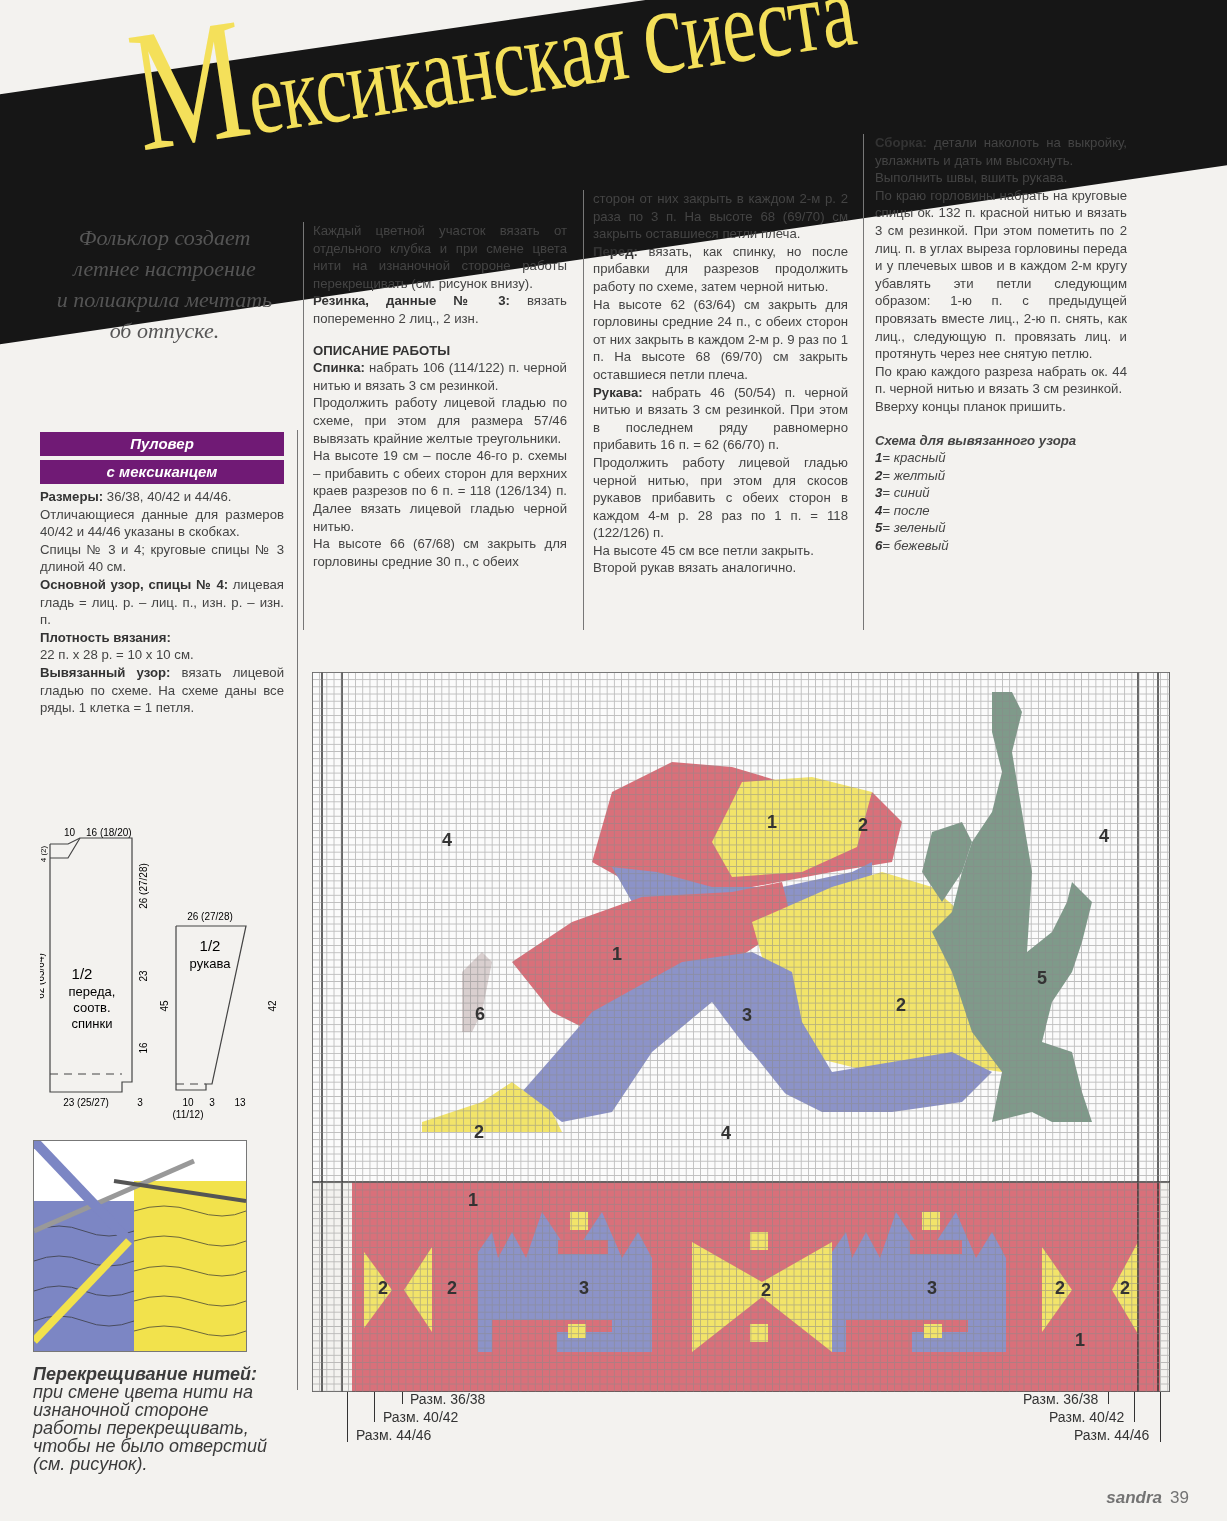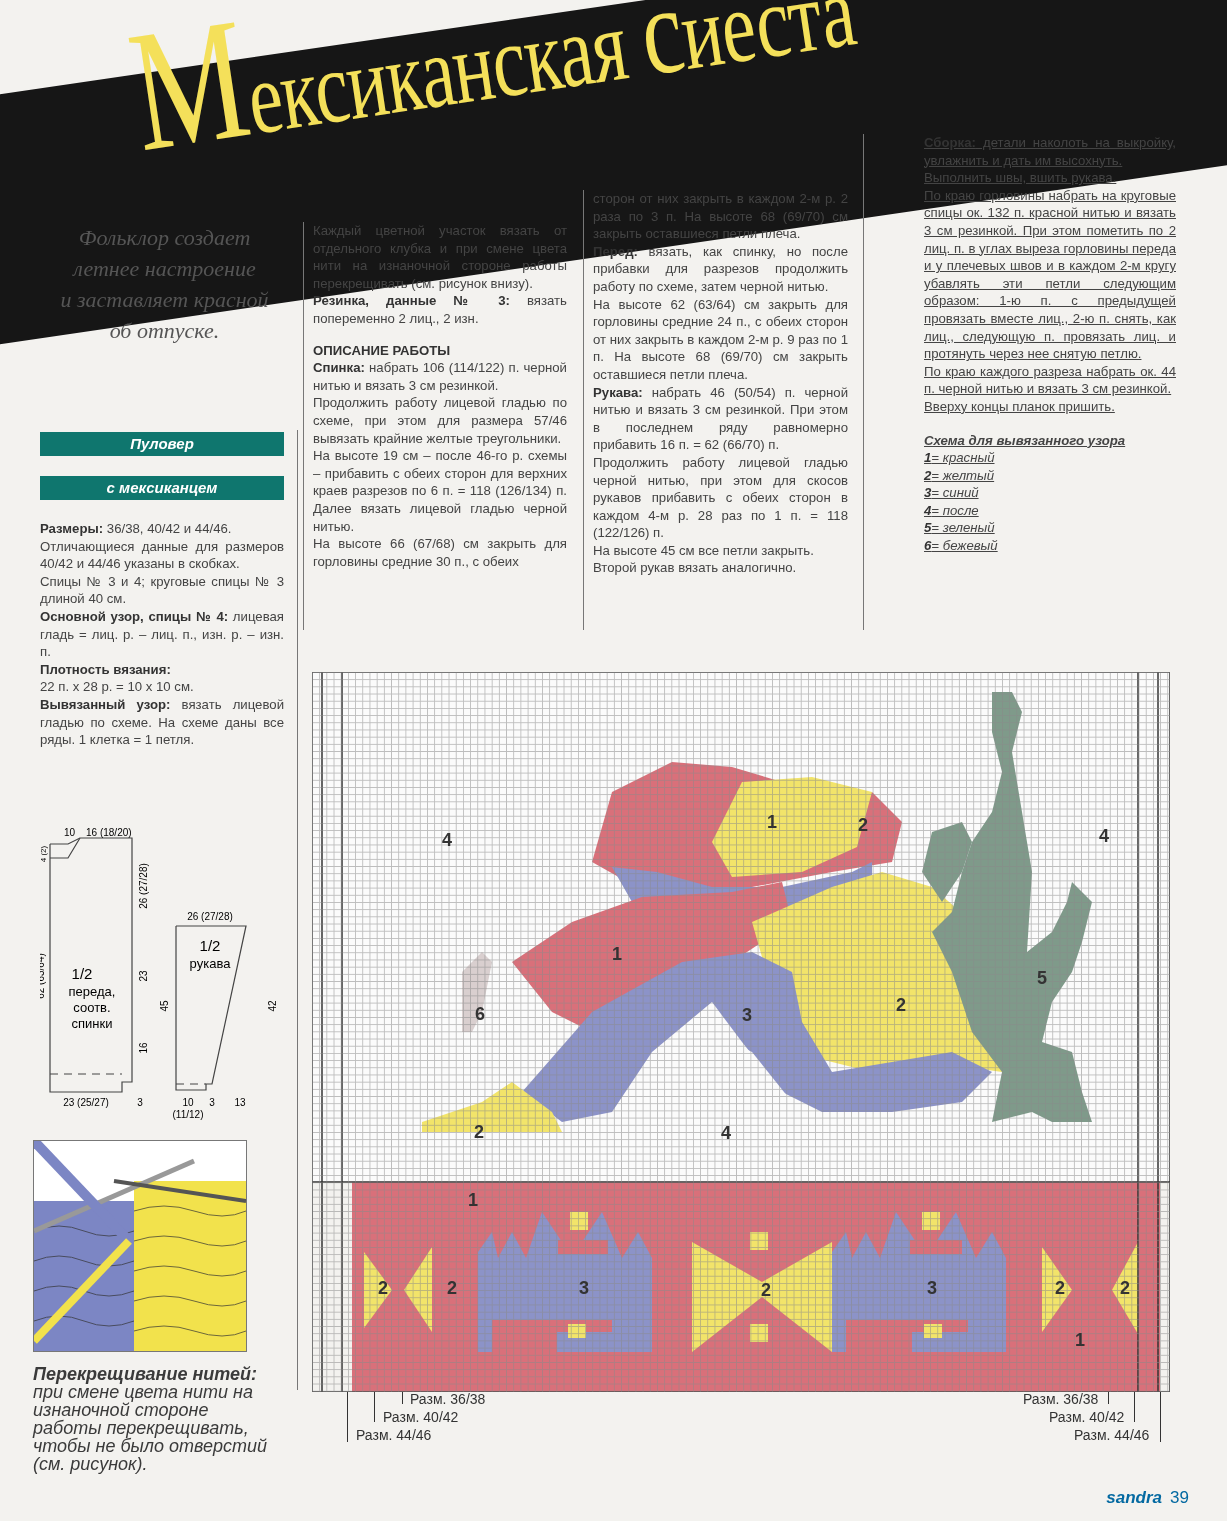--- a/index.html
+++ b/index.html
@@ -6,46 +6,46 @@
   body{width:1227px;height:1521px;position:relative;overflow:hidden;background:#f3f2ef;font-family:"Liberation Sans",sans-serif;color:#3a3a3a;}
   .banner{position:absolute;left:-40px;top:-20px;width:1320px;height:250px;background:#161616;transform:skewY(-8.3deg);transform-origin:0 0;top:100px;}
   .title{position:absolute;left:148px;top:45px;font-family:"Liberation Serif",serif;color:#f4e05a;font-size:76px;transform:rotate(-8.5deg);transform-origin:0 100%;white-space:nowrap;letter-spacing:-1px;transform:rotate(-8.5deg) scaleY(1.35);}
   .title .big{font-size:128px;}
   .title .c{font-size:92px;}
   .tagline{position:absolute;left:42px;top:222px;width:245px;text-align:center;font-family:"Liberation Serif",serif;font-style:italic;font-size:22px;line-height:31px;color:#555;}
   .col{position:absolute;font-size:13.2px;line-height:17.6px;color:#444;text-align:justify;}
   .col p{margin:0;}
   .col b{color:#333;}
   .vline{position:absolute;width:1px;background:#777;}
-  .boxhead{background:#0f766e;color:#fff;font-style:italic;font-weight:bold;font-size:15px;text-align:center;height:24px;line-height:24px;margin-bottom:20px;}
+  .boxhead{background:#701a75;color:#fff;font-style:italic;font-weight:bold;font-size:15px;text-align:center;height:24px;line-height:24px;margin-bottom:4px;}
   .legend p{font-style:italic;}
   .legend .h{font-weight:bold;}
   .diagram{position:absolute;left:40px;top:826px;width:260px;height:300px;font-size:11px;color:#444;}
   .knit{position:absolute;left:33px;top:1140px;width:212px;height:210px;border:1px solid #777;background:#fff;overflow:hidden;}
   .caption{position:absolute;left:33px;top:1365px;width:240px;font-size:18px;line-height:18px;font-style:italic;}
   .chart{position:absolute;left:312px;top:672px;width:858px;height:720px;}
   .grid{position:absolute;inset:0;background-image:linear-gradient(#8a8a8a 1px,transparent 1px),linear-gradient(90deg,#8a8a8a 1px,transparent 1px);background-size:7.2px 7.2px;opacity:.55;pointer-events:none;}
   .num{position:absolute;font-weight:bold;font-size:18px;color:#333;}
   .size-label{position:absolute;font-size:14px;color:#333;}
   .arrow{position:absolute;width:1px;background:#333;}
-  .footer{position:absolute;right:38px;top:1488px;font-size:17px;color:#0369a1;margin-left:12px;}
+  .footer{position:absolute;right:38px;top:1488px;font-size:17px;color:#737373;margin-left:12px;}
   .footer .brand{font-weight:bold;font-style:italic;margin-right:8px;}
 </style>
 </head>
 <body>
 
 <div class="banner"></div>
 <div class="title">
   <span class="big">М</span><span>ексиканская </span><span class="c">с</span><span>иеста</span>
 </div>
 
 <div class="tagline">
   <div>Фольклор создает</div>
   <div>летнее настроение</div>
-  <div>и заставляет красной</div>
+  <div>и полиакрила мечтать</div>
   <div>об отпуске.</div>
 </div>
 
 <div class="col" style="left:40px;top:432px;width:244px;">
   <div class="boxhead">Пуловер</div>
   <div class="boxhead">с мексиканцем</div>
   <div id="specs">
       <p><b>Размеры:</b><span> 36/38, 40/42 и 44/46.</span></p>
       <p><span>Отличающиеся данные для размеров 40/42 и 44/46 указаны в скобках.</span></p>
       <p><span>Спицы № 3 и 4; круговые спицы № 3 длиной 40 см.</span></p>
@@ -78,21 +78,21 @@
       <p><b>Перед:</b><span> вязать, как спинку, но после прибавки для разрезов продолжить работу по схеме, затем черной нитью.</span></p>
       <p><span>На высоте 62 (63/64) см закрыть для горловины средние 24 п., с обеих сторон от них закрыть в каждом 2-м р. 9 раз по 1 п. На высоте 68 (69/70) см закрыть оставшиеся петли плеча.</span></p>
       <p><b>Рукава:</b><span> набрать 46 (50/54) п. черной нитью и вязать 3 см резинкой. При этом в последнем ряду равномерно прибавить 16 п. = 62 (66/70) п.</span></p>
       <p><span>Продолжить работу лицевой гладью черной нитью, при этом для скосов рукавов прибавить с обеих сторон в каждом 4-м р. 28 раз по 1 п. = 118 (122/126) п.</span></p>
       <p><span>На высоте 45 см все петли закрыть.</span></p>
       <p><span>Второй рукав вязать аналогично.</span></p>
     </div>
   </div>
 
 <div class="vline" style="left:863px;top:134px;height:496px;"></div>
-<div class="col" style="left:924px;top:134px;width:252px;text-decoration:underline;">
+<div class="col" style="left:875px;top:134px;width:252px;">
   <div id="c4">
       <p><b>Сборка:</b><span> детали наколоть на выкройку, увлажнить и дать им высохнуть.</span></p>
       <p><span>Выполнить швы, вшить рукава.</span></p>
       <p><span>По краю горловины набрать на круговые спицы ок. 132 п. красной нитью и вязать 3 см резинкой. При этом пометить по 2 лиц. п. в углах выреза горловины переда и у плечевых швов и в каждом 2-м кругу убавлять эти петли следующим образом: 1-ю п. с предыдущей провязать вместе лиц., 2-ю п. снять, как лиц., следующую п. провязать лиц. и протянуть через нее снятую петлю.</span></p>
       <p><span>По краю каждого разреза набрать ок. 44 п. черной нитью и вязать 3 см резинкой.</span></p>
       <p><span>Вверху концы планок пришить.</span></p>
     </div>
   <div class="legend" style="margin-top:16px;">
     <p class="h">Схема для вывязанного узора</p>
     <div id="legend-items">

